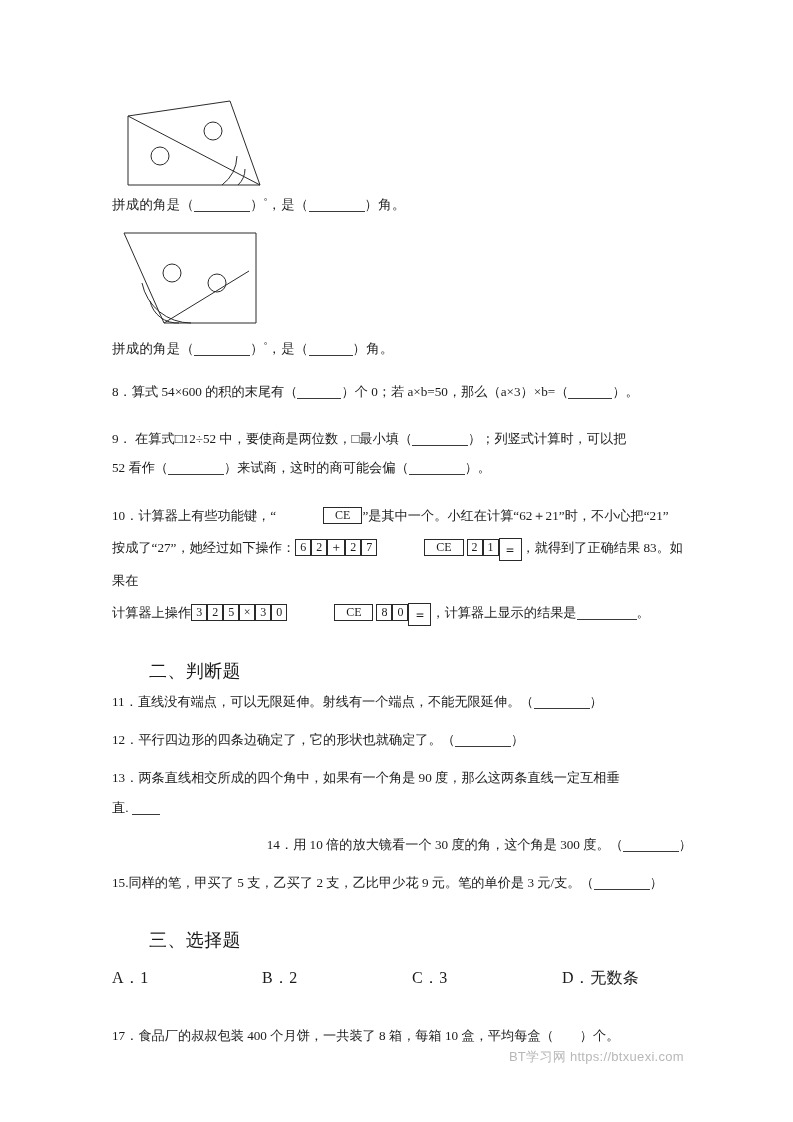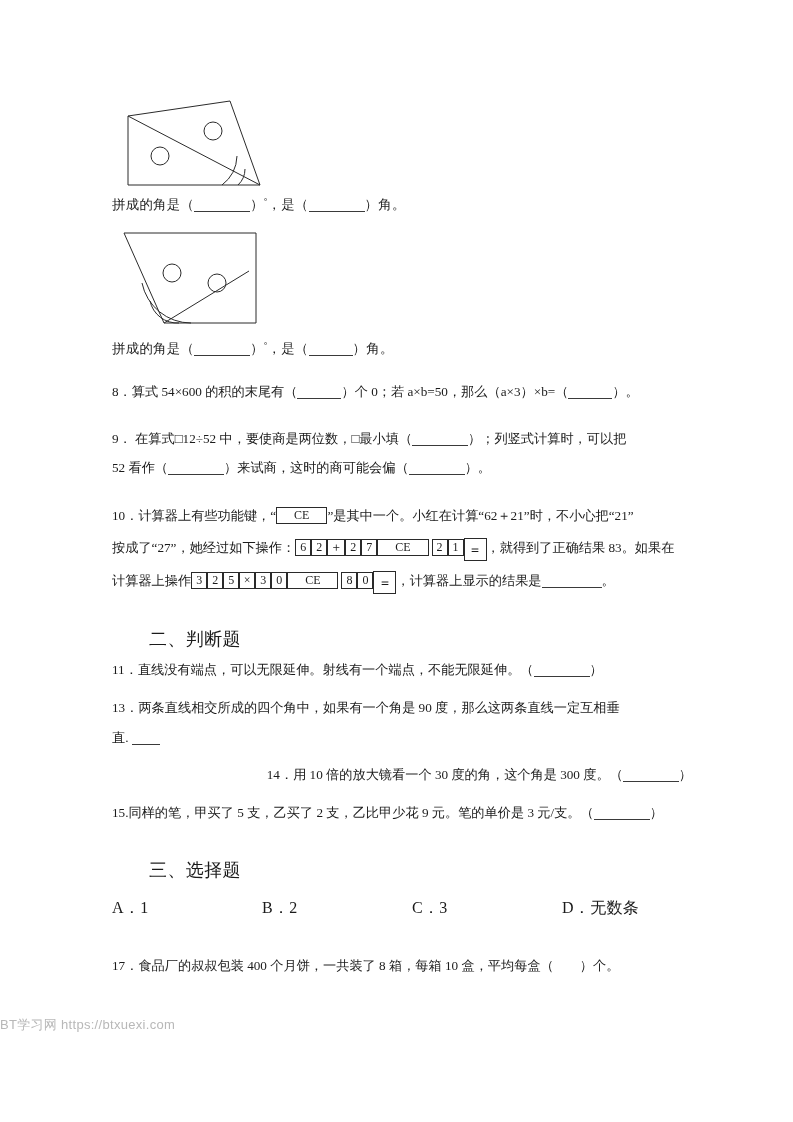--- a/index.html
+++ b/index.html
@@ -98,21 +98,22 @@
     margin: 0;
     font-size: 12px;
     line-height: 15px;
     min-width: 10px;
     text-align: center;
     vertical-align: 1px;
     font-family: "Liberation Serif", serif;
   }
   .key.inline-ce {
     letter-spacing: 0px;
-    padding: 0 17px;
+    padding: 0 11px;
+    margin-left: 47px;
   }
   .key.eq {
     line-height: 21px;
     padding: 0 4px;
     vertical-align: -2px;
     font-size: 13px;
   }
   .key-group { white-space: nowrap; }
   .key-sp { display: inline-block; width: 3px; }
 
@@ -122,23 +123,23 @@
     font-size: 16px;
     display: flex;
     gap: 20px;
   }
   .choice { width: 155px; letter-spacing: 0.3px; }
 
   
   .footer {
     position: absolute;
     left: 0;
-    top: 1016px;
+    top: 1048px;
     width: 684px;
-    text-align: left;
+    text-align: right;
     font-size: 13px;
     color: #b8b8b8;
     font-family: "Liberation Sans", sans-serif;
     letter-spacing: 0.3px;
   }
 </style>
 </head>
 <body>
 
 <div class="page">
@@ -203,20 +204,23 @@
         <span>计算器上操作</span><span class="key-group"><span class="key">3</span><span class="key">2</span><span class="key">5</span><span class="key">×</span><span class="key">3</span><span class="key">0</span><span class="key inline-ce">CE</span><span class="key-sp"></span><span class="key">8</span><span class="key">0</span><span class="key eq">＝</span></span><span>，计算器上显示的结果是</span><span class="blank-l"></span><span>。</span>
       </div>
     </div>
 
     <div class="section-head">二、判断题</div>
 
     <div class="q" style="margin-top:2px;">
       <span>11．</span><span>直线没有端点，可以无限延伸。射线有一个端点，不能无限延伸。（</span><span class="blank-m"></span><span>）</span>
     </div>
 
+    <div class="q" style="margin-top:8px;">
+      <span>12．</span><span>平行四边形的四条边确定了，它的形状也就确定了。（</span><span class="blank-m"></span><span>）</span>
+    </div>
 
     <div class="q" style="margin-top:8px;">
       <div>
         <span>13．</span><span>两条直线相交所成的四个角中，如果有一个角是 90 度，那么这两条直线一定互相垂</span>
       </div>
       <div>
         <span>直.</span><span class="blank-gap"></span><span class="blank-tiny" style="margin-left:-22px;"></span>
       </div>
     </div>
 

